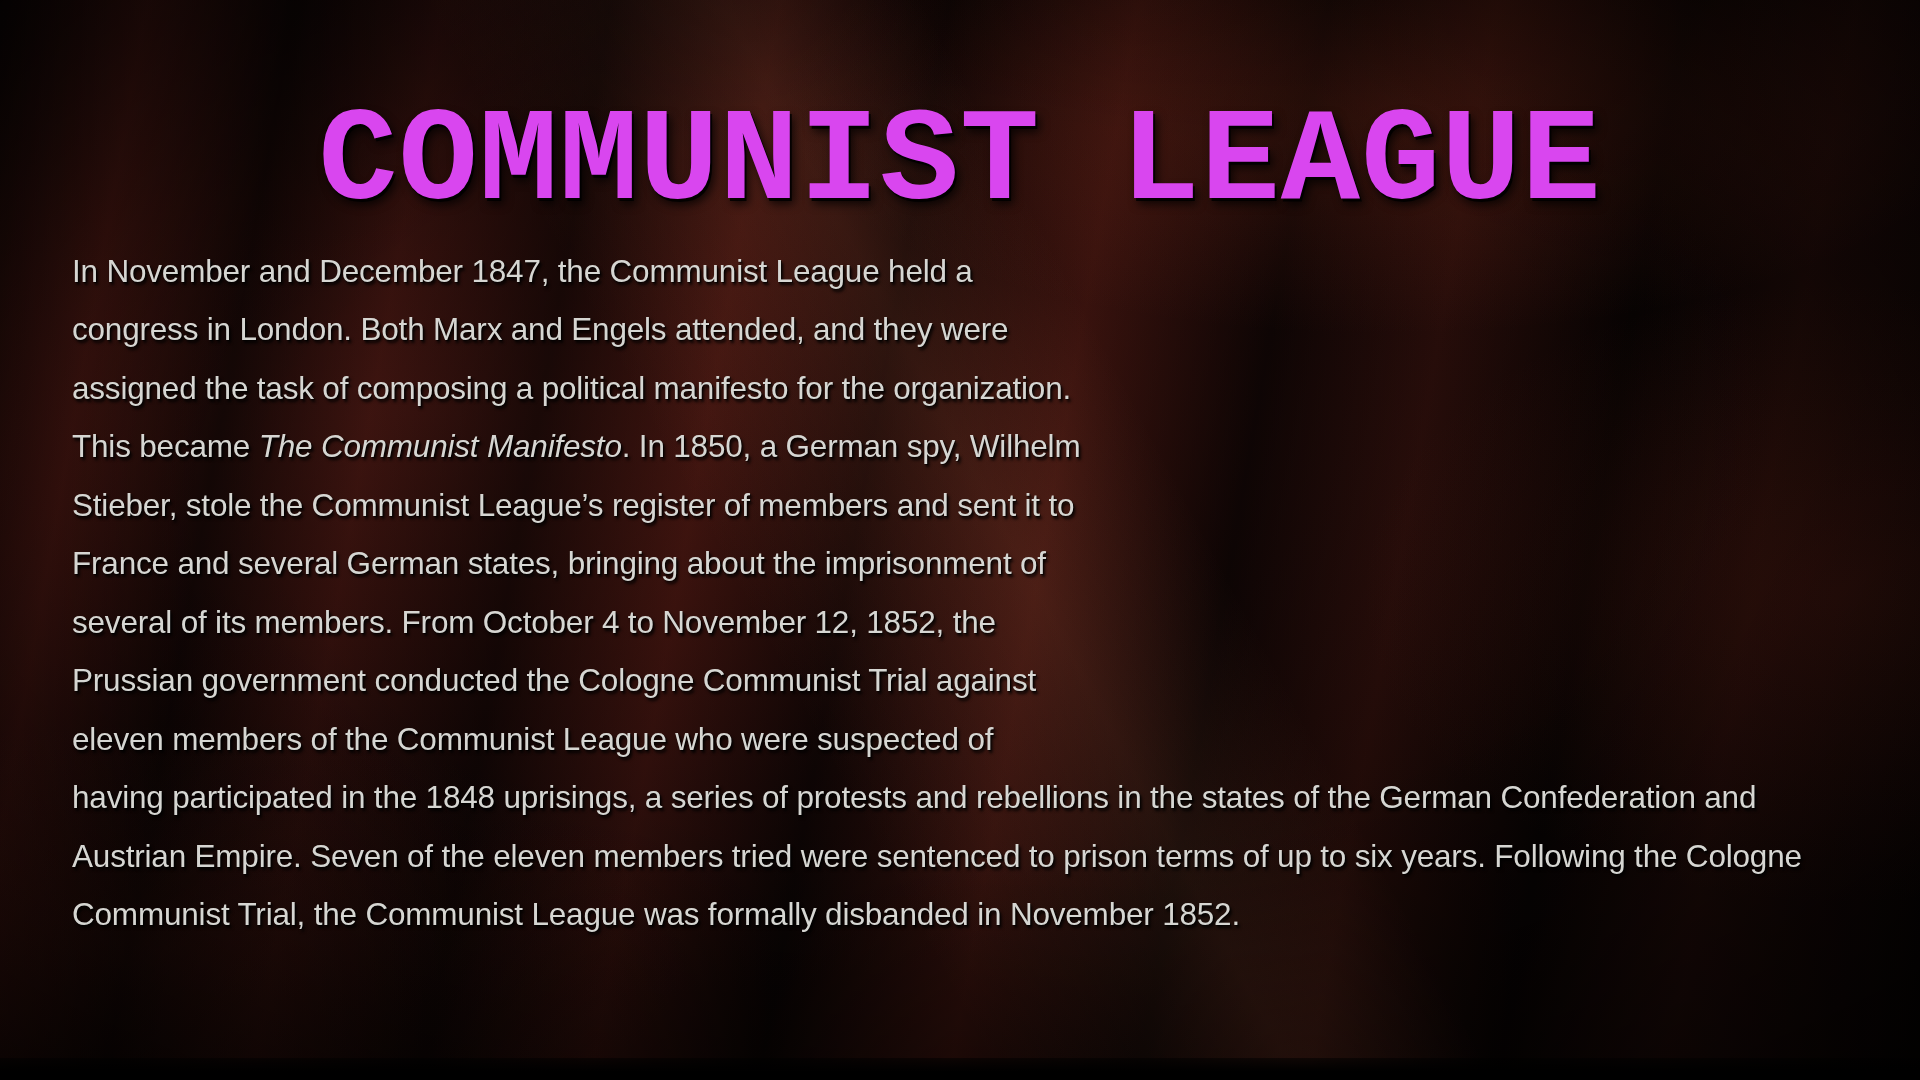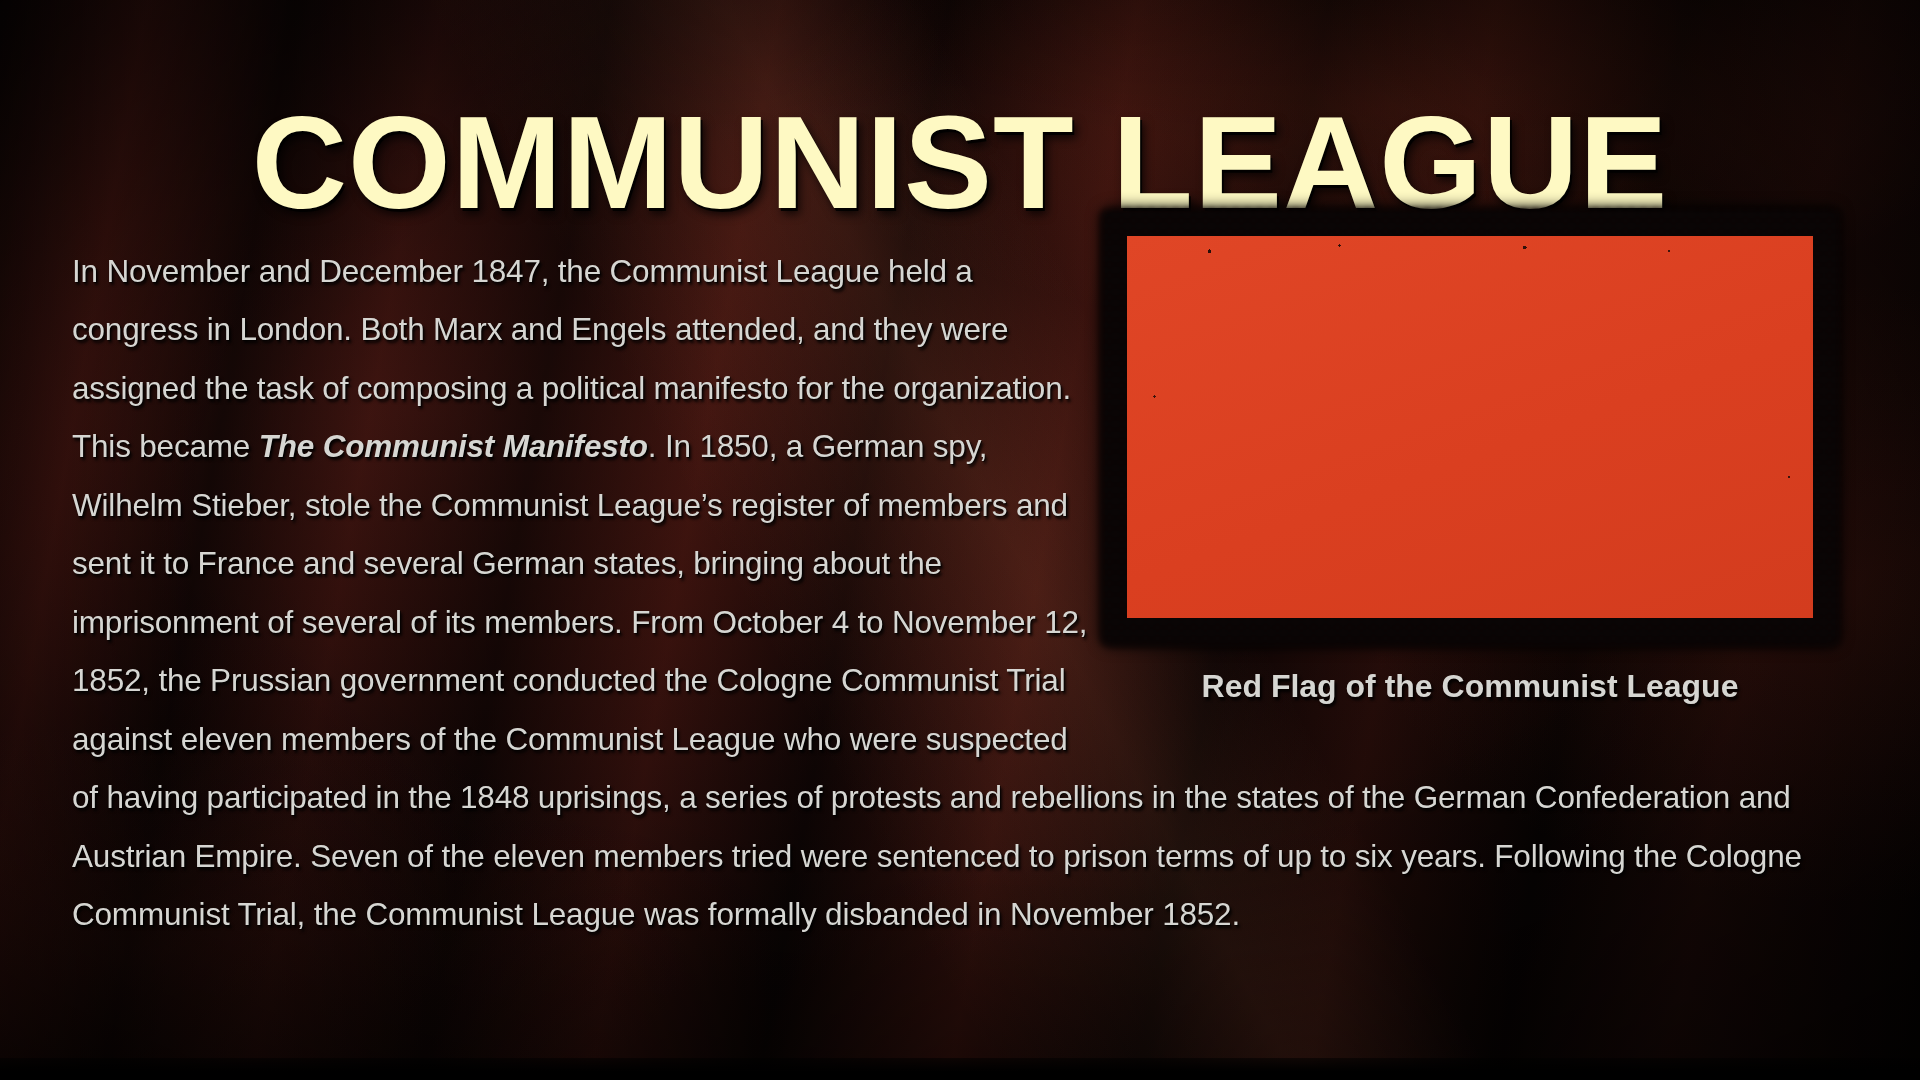--- a/index.html
+++ b/index.html
@@ -78,26 +78,26 @@
     background: linear-gradient(180deg, rgba(70,22,16,0.55), rgba(0,0,0,0));
   }
 
   
   #title {
     position: absolute;
     left: 0;
     right: 0;
     top: 8px;
     text-align: center;
-    font-family: Liberation Sans, sans-serif;
+    font-family: Liberation Mono, monospace;
     font-weight: 700;
     font-size: 132px;
     line-height: 1.02;
     letter-spacing: 1px;
-    color: #fef9c3;
+    color: #d946ef;
     text-shadow:
       2px 3px 0 rgba(0,0,0,0.85),
       4px 6px 10px rgba(0,0,0,0.75);
     white-space: nowrap;
     -webkit-font-smoothing: antialiased;
   }
 
   
   #body-wrap {
     position: absolute;
@@ -112,21 +112,21 @@
     font-size: 31.5px;
     line-height: 58.5px;
     letter-spacing: -0.2px;
     text-shadow: 2px 3px 3px rgba(0,0,0,0.95), 1px 1px 0 rgba(0,0,0,0.6);
     text-align: left;
   }
   .body-text b {
     font-weight: 400;
   }
   .body-text .bi {
-    font-weight: 700;
+    font-weight: 400;
     font-style: italic;
   }
 
   
   #flag-float {
     float: right;
     width: 740px;
     height: 510px;
     shape-outside: inset(0);
     margin: 0 0 6px 34px;
@@ -203,28 +203,19 @@
 
   <div class="bg-layer bg-base"></div>
   <div class="bg-layer bg-folds"></div>
   <div class="bg-layer bg-sheen"></div>
   <div class="bg-layer bg-vignette"></div>
   <div class="bg-bottom-strip"></div>
   <div class="bg-bottom-bar"></div>
 
   <h1 id="title">COMMUNIST LEAGUE</h1>
 
-  <div id="figure">
-    <div id="flag-frame">
-      <div class="flag-rough"></div>
-      <div class="flag-red">
-        <div class="flag-speck"></div>
-      </div>
-    </div>
-    <div id="flag-caption">Red Flag of the Communist League</div>
-  </div>
 
   <div id="body-wrap">
     <div id="flag-float"></div>
     <p class="body-text" id="body-text"><span>In November and December 1847, the Communist League held a congress in London.  Both Marx and Engels attended, and they were assigned the task of composing a political manifesto for the organization. This became </span><span class="bi">The Communist Manifesto</span><span>.  In 1850, a German spy, </span><b>Wilhelm Stieber</b><span>, stole the Communist League’s register of members and sent it to France and several German states, bringing about the imprisonment of several of its members.  From October 4 to November 12, 1852, the Prussian government conducted the </span><b>Cologne Communist Trial</b><span> against eleven members of the Communist League who were suspected of having participated in the 1848 uprisings, a series of protests and rebellions in the states of the German Confederation and Austrian Empire.  Seven of the eleven members tried were sentenced to prison terms of up to six years. Following the Cologne Communist Trial, the Communist League was formally disbanded in November 1852.</span></p>
   </div>
 
 </div>
 
 </body></html>

